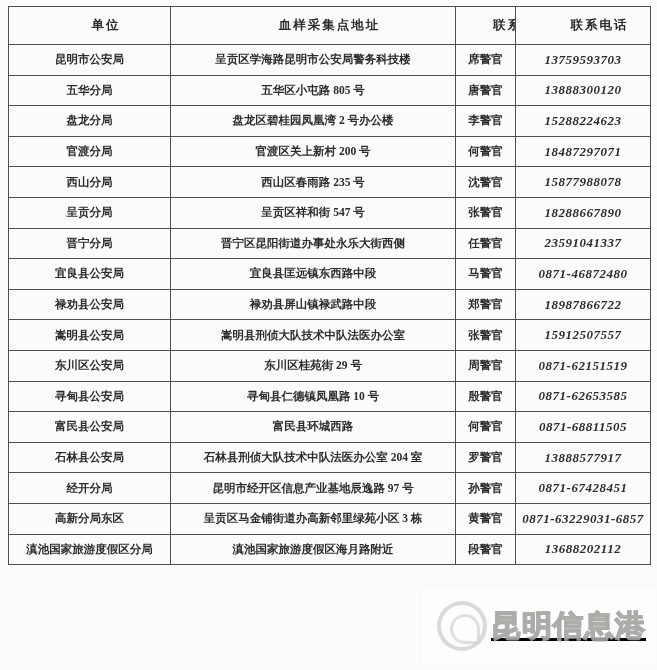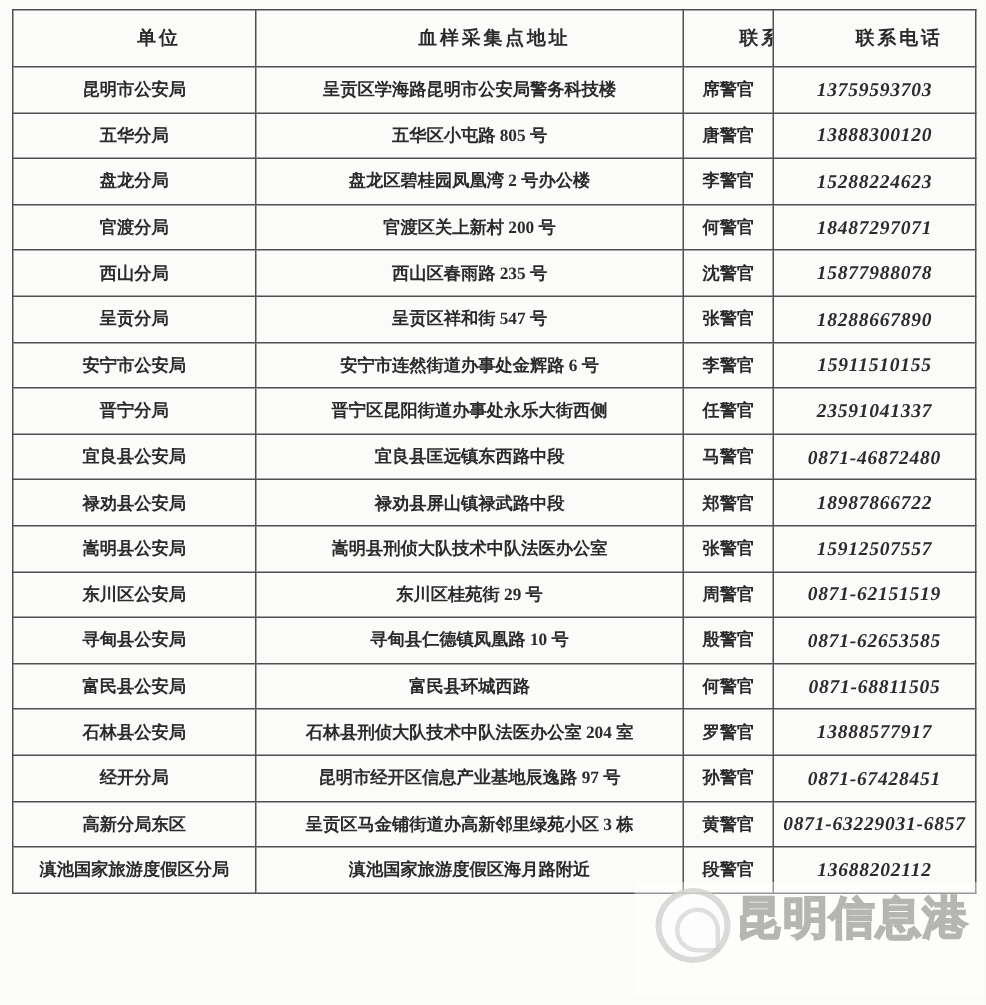--- a/index.html
+++ b/index.html
@@ -49,22 +49,23 @@
   }
   tbody tr td { height: 29.6px; font-size: 11.5px; }
   tbody tr td.cell-phone { font-size: 13px; letter-spacing: 0.5px; font-style: italic; }
 
   
   .watermark {
     position: absolute;
     right: 2px; bottom: 10px;
     width: 218px; height: 68px;
     display: flex;
-    align-items: flex-start;
+    align-items: center;
     pointer-events: none;
+    text-decoration: underline;
   }
   .watermark::before {
     content: "";
     position: absolute; inset: -4px 0 -4px -14px;
     background: rgba(255,255,255,0.42);
   }
   .wm-logo {
     position: relative;
     width: 50px; height: 50px;
     border-radius: 50%;
@@ -143,26 +144,20 @@
           <td class="cell-contact">沈警官</td>
           <td class="cell-phone">15877988078</td>
         </tr>
         <tr>
           <td class="cell-unit">呈贡分局</td>
           <td class="cell-address">呈贡区祥和街 547 号</td>
           <td class="cell-contact">张警官</td>
           <td class="cell-phone">18288667890</td>
         </tr>
         <tr>
-          <td class="cell-unit">安宁市公安局</td>
-          <td class="cell-address">安宁市连然街道办事处金辉路 6 号</td>
-          <td class="cell-contact">李警官</td>
-          <td class="cell-phone">15911510155</td>
-        </tr>
-        <tr>
           <td class="cell-unit">晋宁分局</td>
           <td class="cell-address">晋宁区昆阳街道办事处永乐大街西侧</td>
           <td class="cell-contact">任警官</td>
           <td class="cell-phone">23591041337</td>
         </tr>
         <tr>
           <td class="cell-unit">宜良县公安局</td>
           <td class="cell-address">宜良县匡远镇东西路中段</td>
           <td class="cell-contact">马警官</td>
           <td class="cell-phone">0871-46872480</td>

